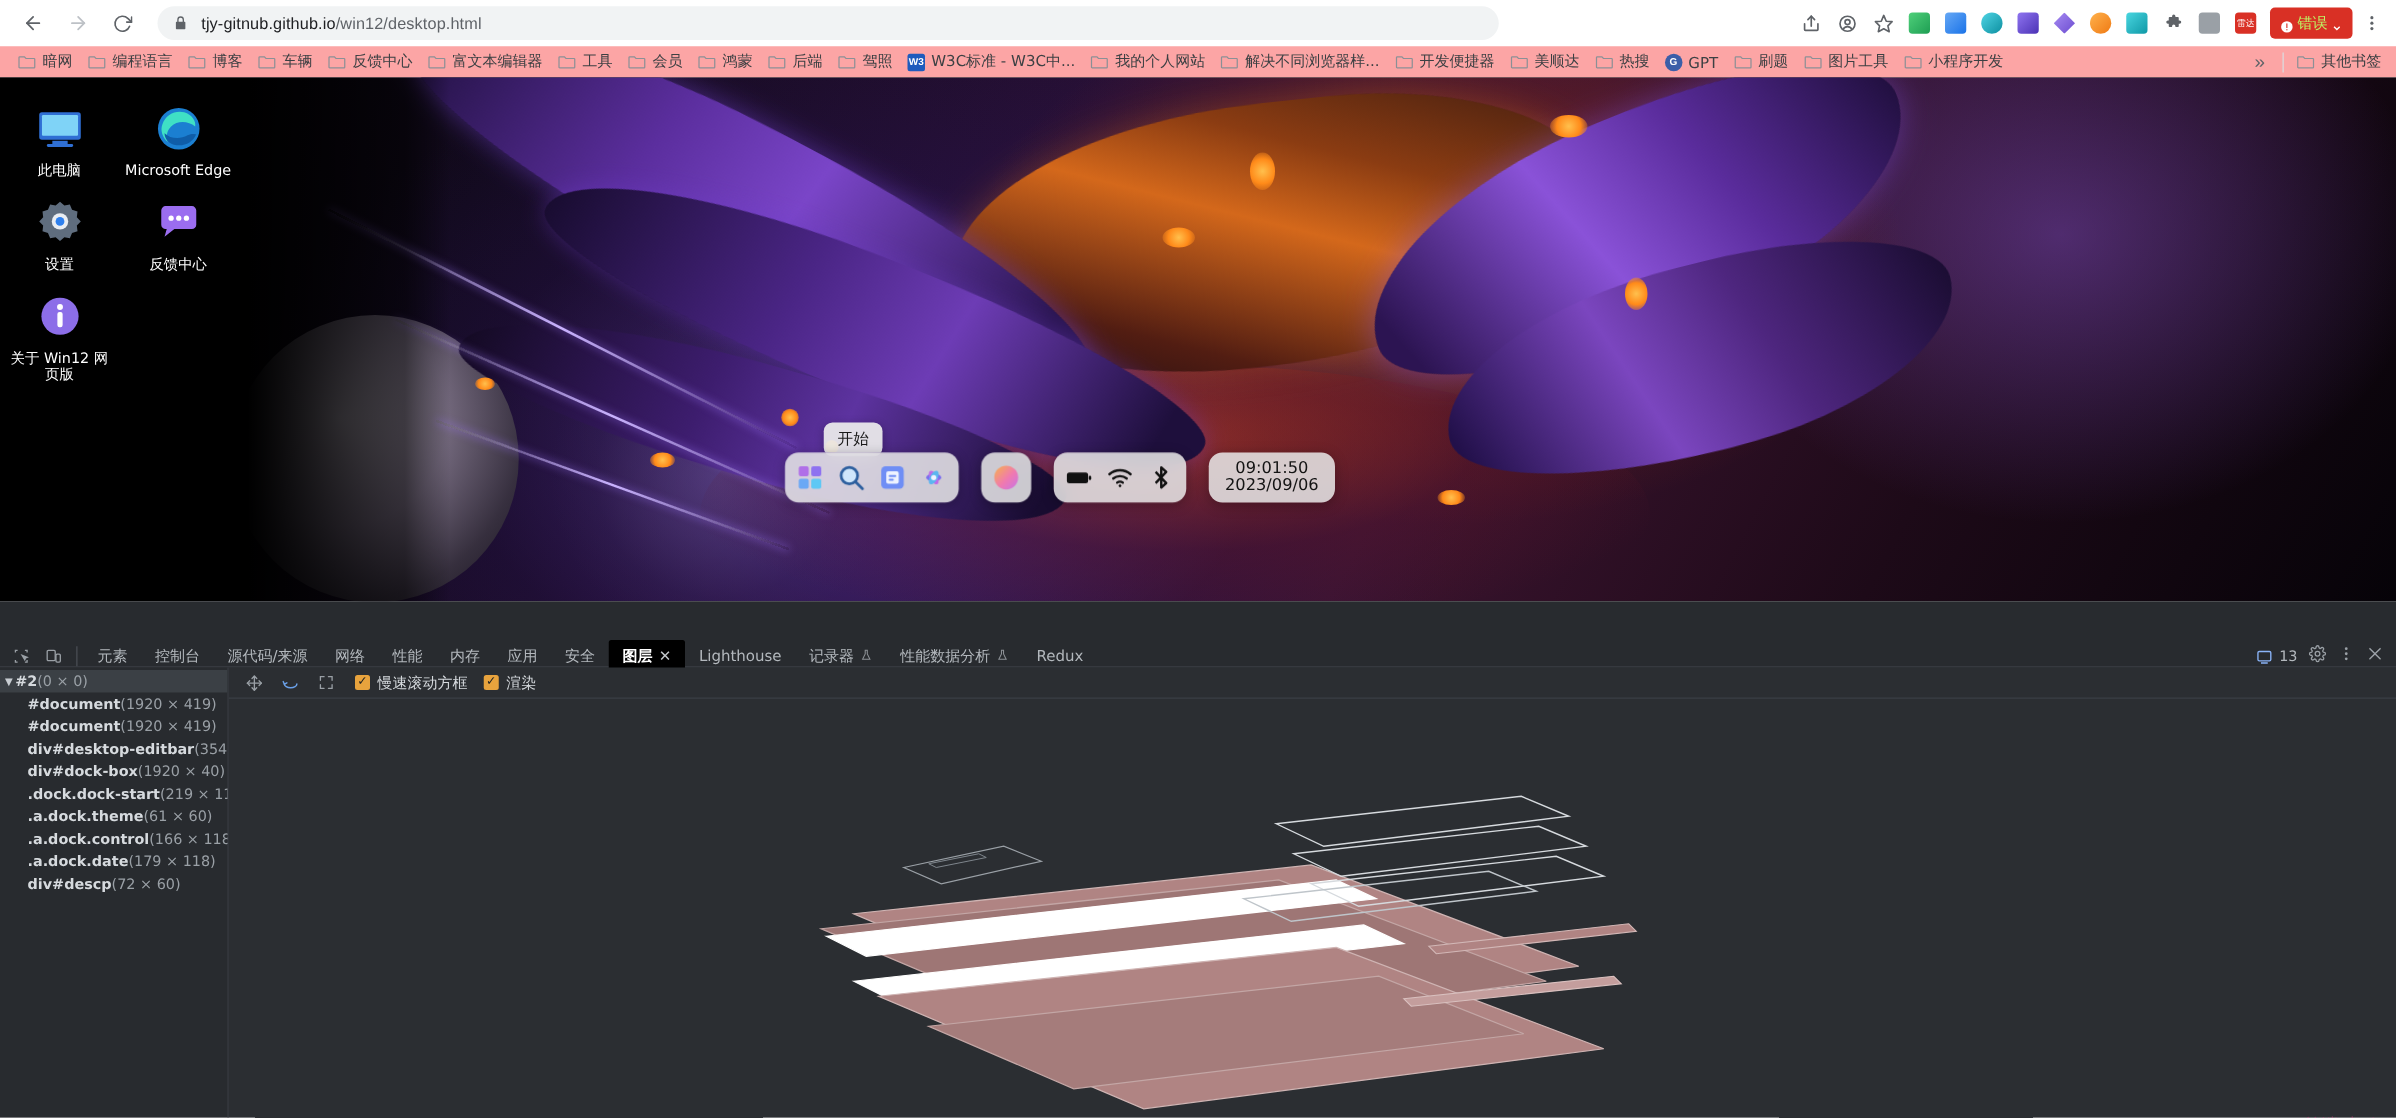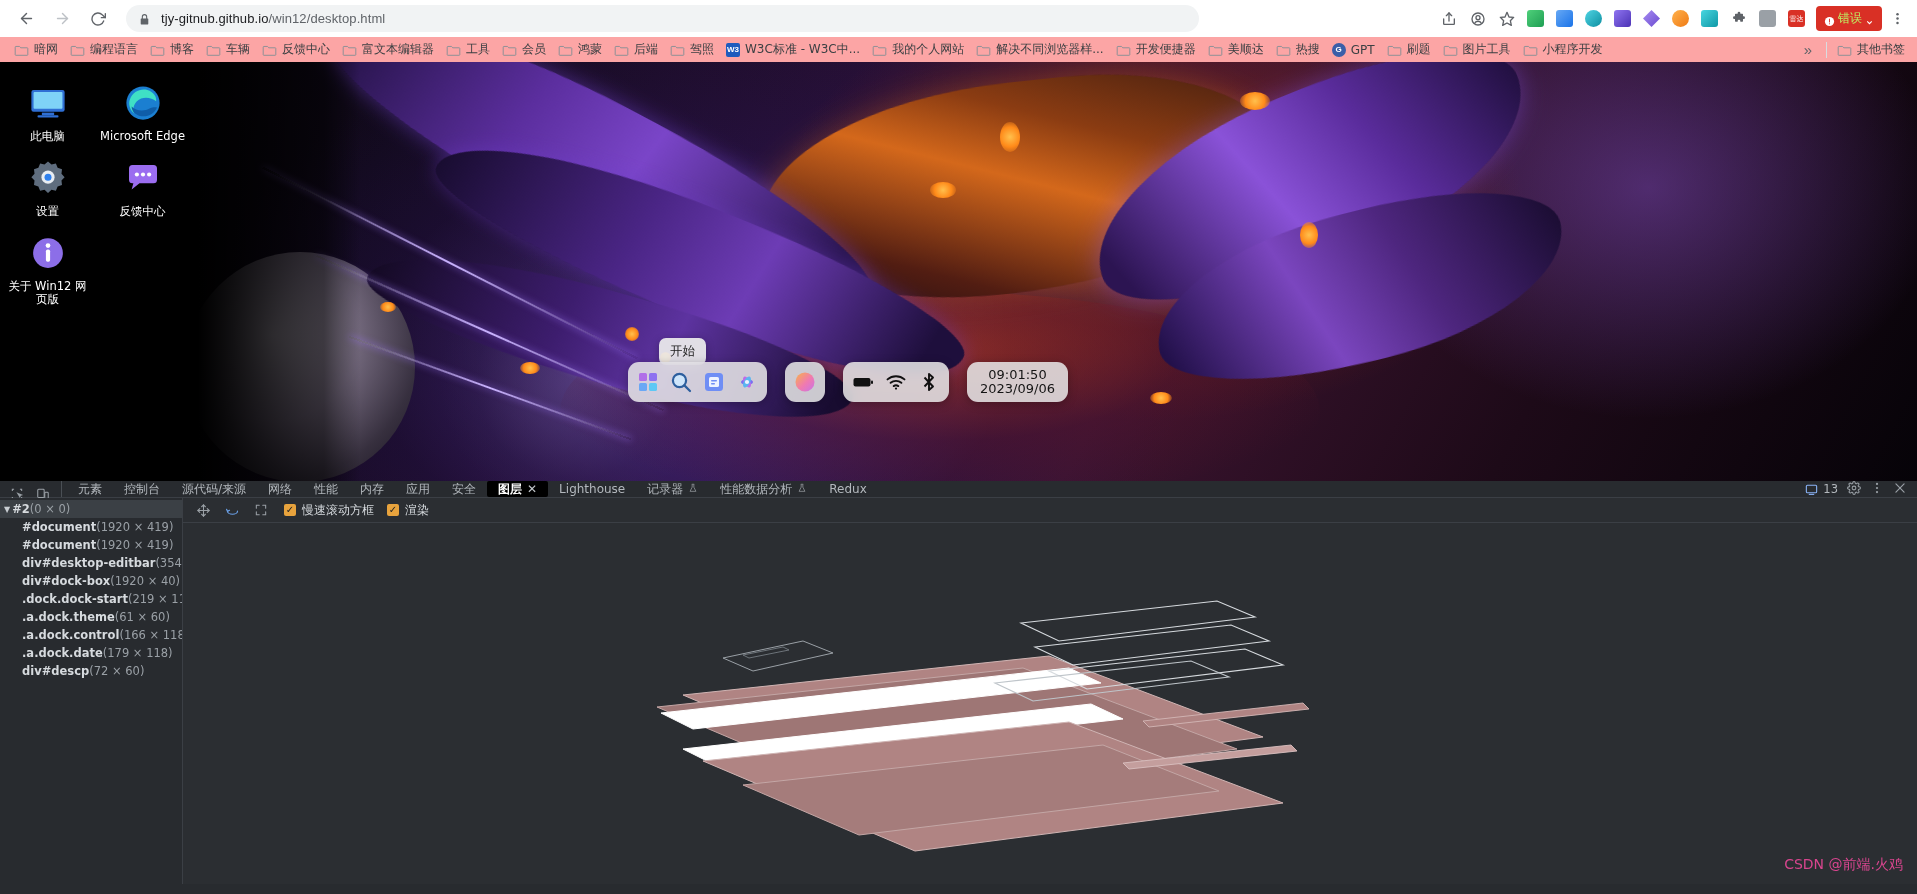--- a/index.html
+++ b/index.html
@@ -198,22 +198,22 @@
     box-shadow: 0 2px 10px rgba(0,0,0,.28);
   }
 
   
   .devtools {
     position: absolute; top: 481px; left: 0; width: 1917px; height: 413px;
     background: #282b2f; color: #c8cdd2;
     font-family: "DejaVu Sans", "Liberation Sans", sans-serif;
   }
   .dt-topbar {
-    height: 17px; display: flex; 
-    border-bottom: 1px solid #3b3f45; padding-left: 4px;
+    height: 17px; display: flex; align-items: center;
+    border-bottom: 1px solid #3b3f45; padding-left: 4px; margin-top: 36px;
   }
   .dt-tool {
     width: 26px; height: 26px; display: flex; align-items: center;
     justify-content: center; cursor: pointer; color: #9aa0a6;
   }
   .dt-div { width: 1px; height: 16px; background: #4a4f55; margin: 0 5px; }
   .dt-tab {
     font-size: 12px; color: #b3b8bd; padding: 5px 11px;
     cursor: pointer; display: flex; align-items: center; gap: 5px;
     border-radius: 2px; white-space: nowrap;

